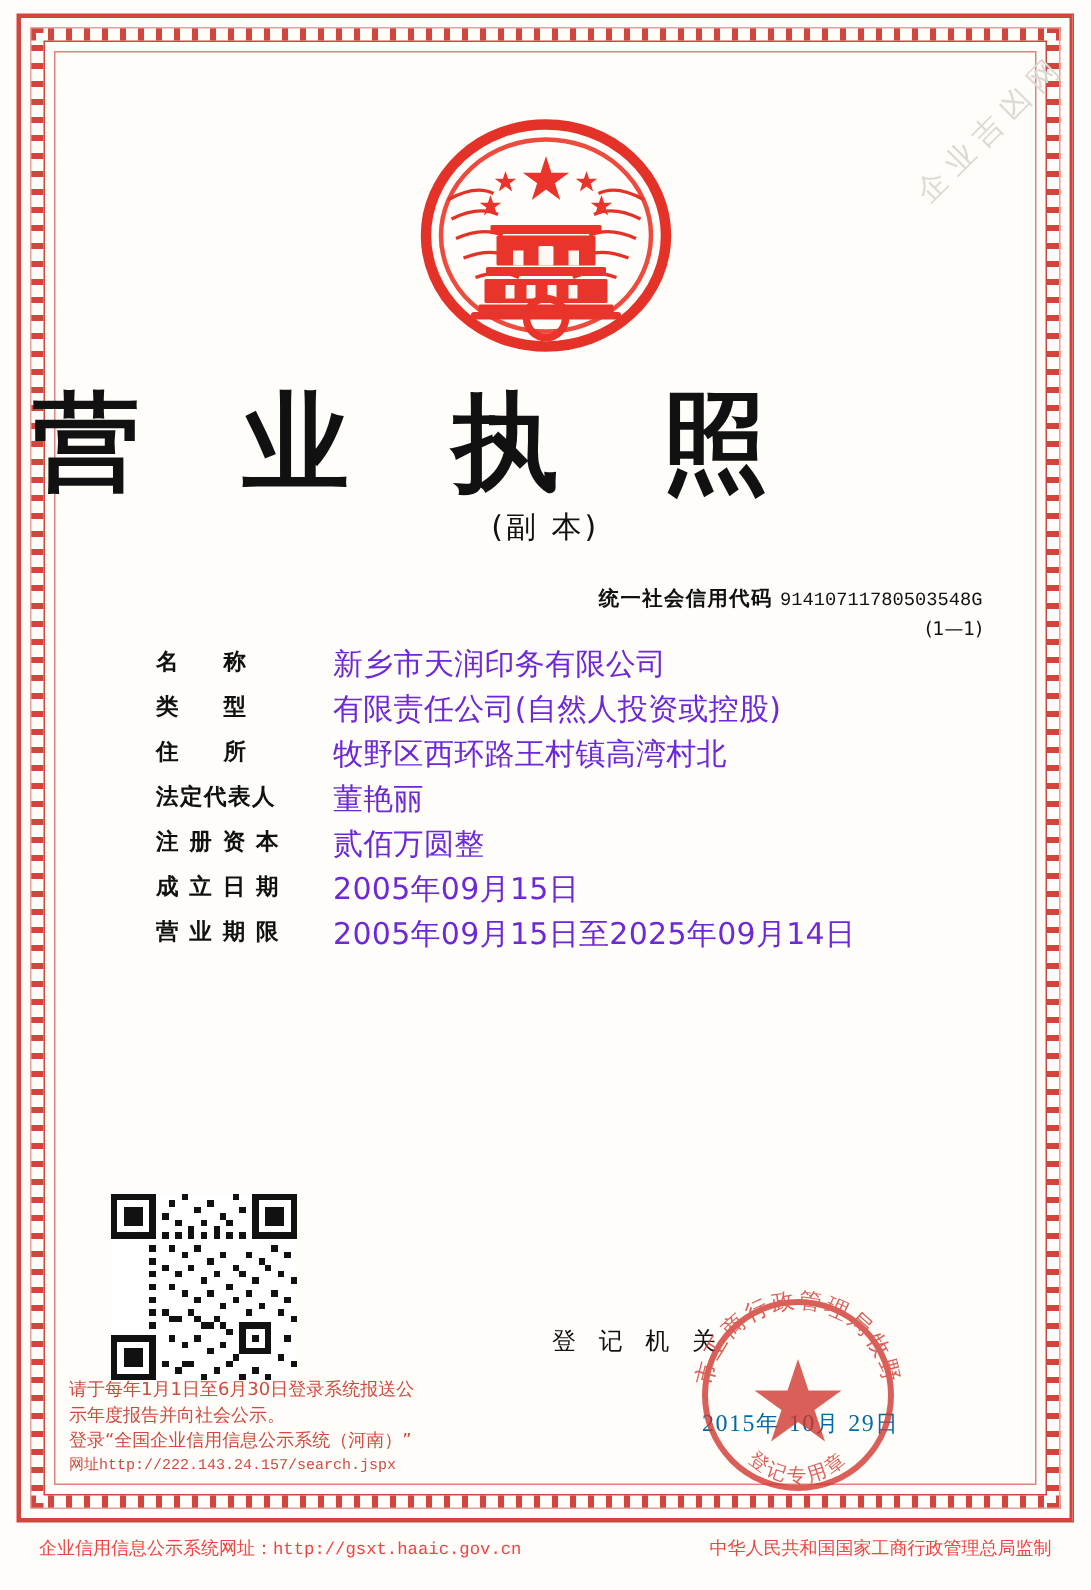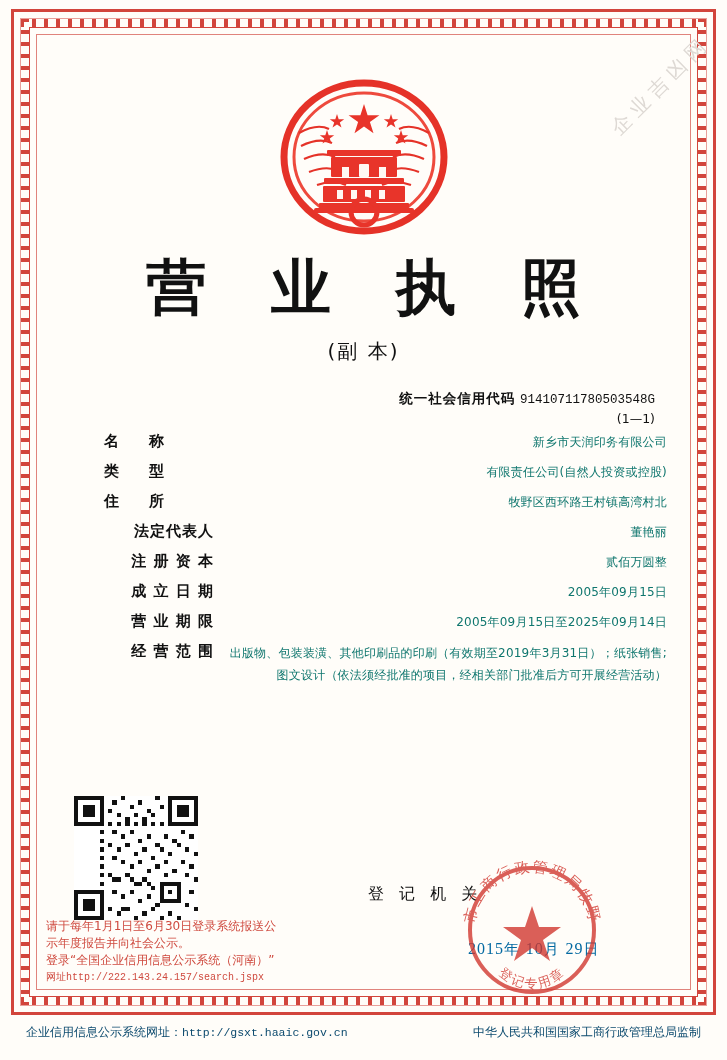--- a/index.html
+++ b/index.html
@@ -98,24 +98,23 @@
     height: 158px;
     position: relative;
   }
 
   
   .title {
     position: absolute;
     left: 0;
     right: 0;
     top: 248px;
-    text-align: center;
     font-family: "DejaVu Sans", sans-serif;
     font-weight: bold;
-    font-size: 60px;
+    font-size: 71px;
     letter-spacing: 22px;
     text-indent: 22px;
     color: #111;
   }
   .subtitle {
     position: absolute;
     left: 0;
     right: 0;
     top: 338px;
     text-align: center;
@@ -152,21 +151,20 @@
     font-size: 12.5px;
     font-family: "DejaVu Sans", sans-serif;
   }
 
   
   .fields {
     position: absolute;
     left: 104px;
     top: 432px;
     right: 60px;
-    text-align: right;
   }
   .field-row {
     display: flex;
     align-items: flex-start;
     margin-bottom: 9px;
   }
   .field-label {
     width: 118px;
     flex: 0 0 118px;
     font-family: "DejaVu Sans", sans-serif;
@@ -180,23 +178,23 @@
     box-sizing: border-box;
   }
   .field-label.spread { }
   .field-label.tight {
     display: block;
     letter-spacing: 1px;
   }
   .field-value {
     flex: 1;
     font-family: "DejaVu Sans", sans-serif;
-    font-size: 12px;
+    font-size: 20px;
     line-height: 21px;
-    color: #0f766e;
+    color: #6d28d9;
     letter-spacing: 0.2px;
   }
   .field-value.mono-num {
     font-family: "DejaVu Sans", sans-serif;
   }
   .scope {
     line-height: 22px;
   }
 
   
@@ -270,21 +268,21 @@
 
   
   .footer {
     position: absolute;
     left: 0;
     right: 0;
     bottom: 12px;
     height: 28px;
     font-family: "DejaVu Sans", sans-serif;
     font-size: 12px;
-    color: #0c4a6e;
+    color: #ef4444;
   }
   .footer .left {
     position: absolute;
     left: 26px;
     top: 4px;
     letter-spacing: 0;
   }
   .footer .left .u {
     font-family: "Liberation Mono", monospace;
     font-size: 11.5px;
@@ -403,24 +401,20 @@
     <div class="field-row">
       <div class="field-label tight">成 立 日 期</div>
       <div class="field-value mono-num">2005年09月15日</div>
     </div>
 
     <div class="field-row">
       <div class="field-label tight">营 业 期 限</div>
       <div class="field-value mono-num">2005年09月15日至2025年09月14日</div>
     </div>
 
-    <div class="field-row">
-      <div class="field-label tight">经 营 范 围</div>
-      <div class="field-value scope">出版物、包装装潢、其他印刷品的印刷（有效期至2019年3月31日）；纸张销售;图文设计（依法须经批准的项目，经相关部门批准后方可开展经营活动）</div>
-    </div>
 
   </div>
 
   <div class="qr">
     <svg class="qr-grid" viewBox="0 0 29 29" width="124" height="124" shape-rendering="crispEdges" aria-hidden="true">
       <rect width="29" height="29" fill="#ffffff"></rect>
       <g fill="#111111">
 
         <rect x="0" y="0" width="7" height="1"></rect>
           <rect x="0" y="6" width="7" height="1"></rect>

